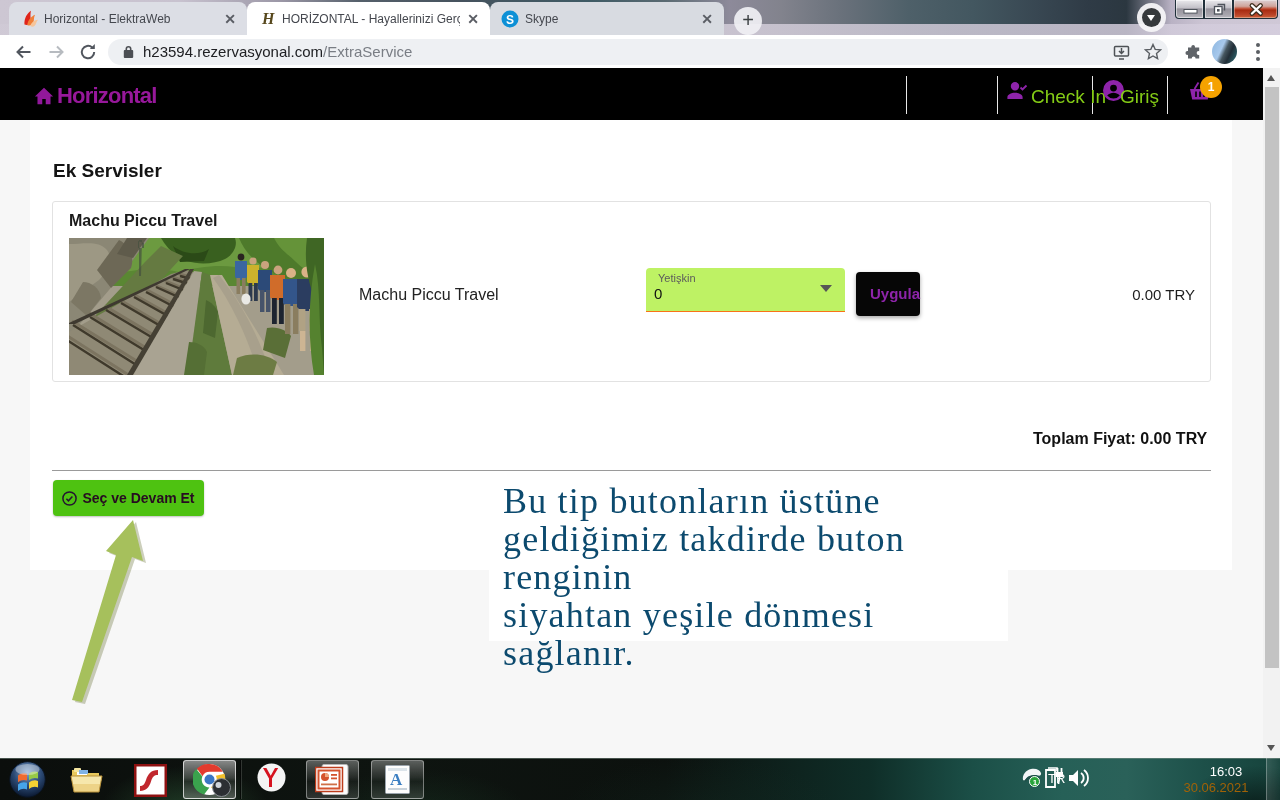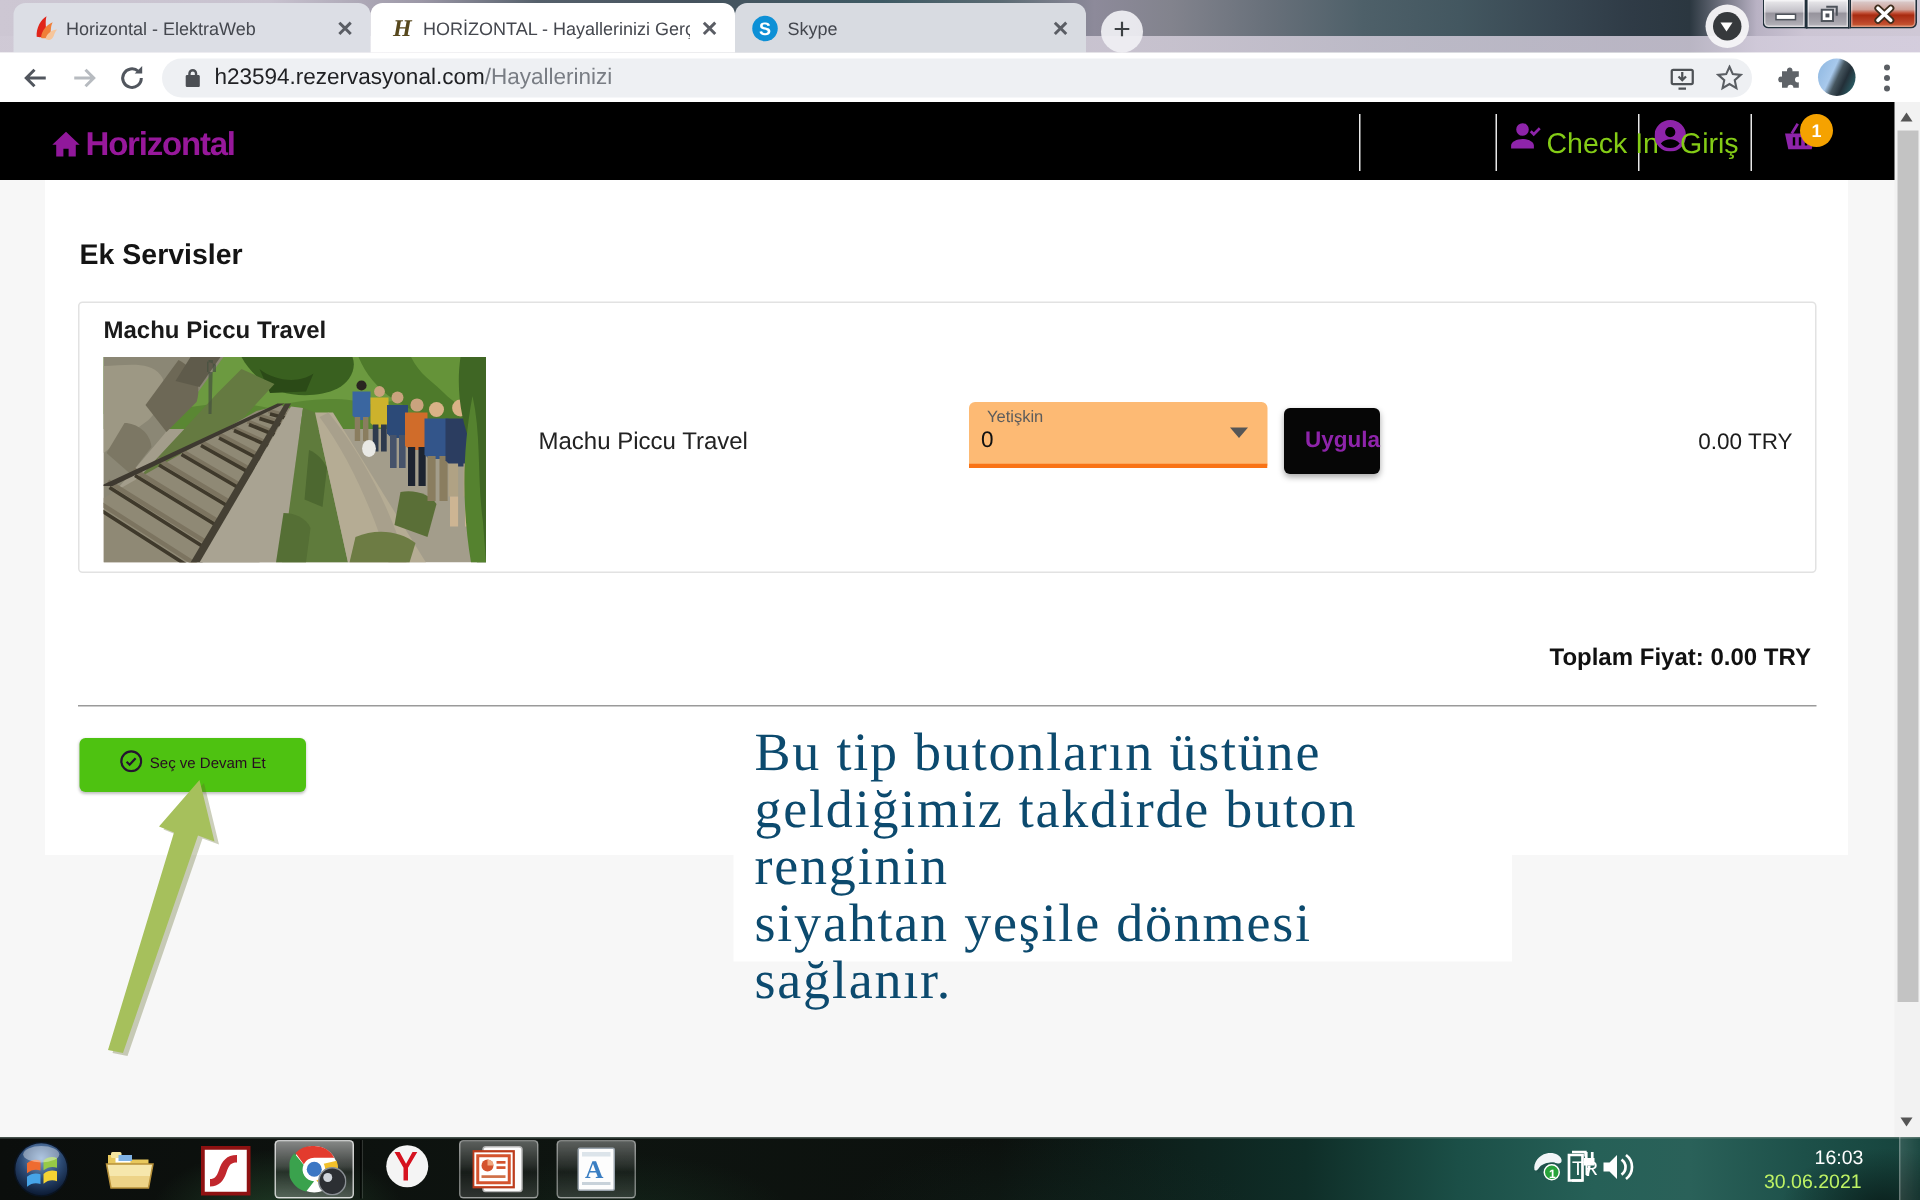--- a/index.html
+++ b/index.html
@@ -37,29 +37,29 @@
 #shead{left:0;top:68px;width:1263px;height:52px;background:#000;color:#91189b;z-index:1}
 #shead .vline{position:absolute;top:8px;height:38px;width:1px;background:#e8e8e8}
 #logo{position:absolute;left:34px;top:15px;font-size:22px;font-weight:bold;letter-spacing:-0.8px;color:#97189b}
 .nitem{position:absolute;top:18px;font-size:19px;color:#84cc16}
 #page{left:30px;top:120px;width:1202px;height:450px;background:#fff}
 #ekh{left:53px;top:160px;font-size:19px;font-weight:bold;color:#141414}
 #card{left:52px;top:201px;width:1159px;height:181px;border:1px solid #e2e2e2;border-radius:3px;background:#fff}
 #cardttl{position:absolute;left:16px;top:10px;font-size:16px;font-weight:bold;color:#1a1a1a}
 #photo{position:absolute;left:16px;top:36px;width:255px;height:137px}
 #iname{position:absolute;left:306px;top:84px;font-size:16px;color:#222}
-#sel{position:absolute;left:593px;top:66px;width:199px;height:44px;background:#fdba74;border-radius:4px 4px 0 0;border-bottom:3px solid #f97316}
+#sel{position:absolute;left:593px;top:66px;width:199px;height:44px;background:#bef264;border-radius:4px 4px 0 0;border-bottom:1px solid #f97316}
 #sel .lbl{position:absolute;left:12px;top:4px;font-size:11px;color:#5c5c5c}
 #sel .val{position:absolute;left:8px;top:17px;font-size:15px;color:#111}
 #sel .car{position:absolute;right:13px;top:17px;width:0;height:0;border:6px solid transparent;border-top:7px solid #565656;border-bottom:0}
 #uyg{position:absolute;left:803px;top:70px;width:64px;height:44px;background:#060606;border-radius:4px;box-shadow:0 2px 4px rgba(0,0,0,.35);color:#8e24aa;font-weight:bold;font-size:15px;text-align:right;line-height:44px}
 #price{position:absolute;right:15px;top:84px;font-size:15px;color:#1d1d1d}
 #toplam{left:1033px;top:430px;font-size:16px;font-weight:bold;color:#111}
 #hr1{left:52px;top:470px;width:1159px;height:1px;background:#9a9a9a}
-.bigbtn{top:492px;height:36px;border-radius:4px;font-size:10px;font-weight:normal;color:#270b21;line-height:36px;box-shadow:0 1px 2px rgba(0,0,0,.25)}
+.bigbtn{top:480px;height:36px;border-radius:4px;font-size:14px;font-weight:bold;color:#270b21;line-height:36px;box-shadow:0 1px 2px rgba(0,0,0,.25)}
 #bgreen{left:53px;width:151px;background:#4ec211}
 #bred{left:214px;width:179px;background:#f30511}
 .bigbtn svg{vertical-align:-3px;margin-right:5px}
 #annot{left:489px;top:473px;width:519px;height:168px;background:#fff}
 #annot .t{position:absolute;left:14px;top:9px;font-family:"Liberation Serif",serif;font-size:36px;line-height:38px;letter-spacing:1.2px;color:#0c4a6e}
 
 #sbar{left:1263px;top:68px;width:17px;height:690px;background:#f2f2f2}
 #sbar .thumb{position:absolute;left:1.5px;top:19px;width:14px;height:581px;background:#c3c3c3}
 #sbar .ar{position:absolute;left:4px;width:0;height:0;border:4.5px solid transparent}
 
@@ -126,21 +126,21 @@
         </g>
       </svg>
   <svg class="abs" style="left:78px;top:7px" width="20" height="20" viewBox="0 0 20 20">
         <path d="M16.2 10a6.2 6.2 0 1 1-2-4.5" fill="none" stroke="#51565e" stroke-width="2"></path>
         <path d="M16.8 2v5h-5z" fill="#51565e"></path>
       </svg>
   <div id="omni" class="abs">
     <svg class="abs" style="left:14px;top:6px" width="13" height="14" viewBox="0 0 13 14">
           <path d="M3.5 5V4a3 3 0 0 1 6 0v1h.8c.5 0 .9.4.9.9v6.2c0 .5-.4.9-.9.9H2.7a.9.9 0 0 1-.9-.9V5.9c0-.5.4-.9.9-.9zm1.6 0h2.8V4a1.4 1.4 0 0 0-2.8 0z" fill="#4c4f54"></path>
         </svg>
-    <span class="abs" style="left:35px">h23594.rezervasyonal.com<span class="path">/Hayallerinizi</span></span>
+    <span class="abs" style="left:35px">h23594.rezervasyonal.com<span class="path">/ExtraService</span></span>
     <svg class="abs" style="left:1005px;top:5px" width="17" height="17" viewBox="0 0 17 17">
           <g fill="none" stroke="#4e5256" stroke-width="1.5">
             <rect x="1.5" y="2.5" width="14" height="9.5" rx="1"></rect>
             <path d="M6 15h5"></path>
           </g>
           <path d="M8.5 4v5M6 7l2.5 2.5L11 7" stroke="#4e5256" stroke-width="1.5" fill="none"></path>
         </svg>
     <svg class="abs" style="left:1036px;top:4px" width="18" height="18" viewBox="0 0 18 18">
           <path d="M9 1.5l2.2 4.9 5.3.5-4 3.6 1.1 5.2L9 13l-4.6 2.7 1.1-5.2-4-3.6 5.3-.5z" fill="none" stroke="#5a5e63" stroke-width="1.4"></path>
         </svg>
@@ -375,17 +375,17 @@
     <path d="M4 2h9v3M4 21h7" stroke="#fff" stroke-width="1.6" fill="none"></path>
     <path d="M13.5 2v4M17.5 2v4" stroke="#fff" stroke-width="1.8"></path>
     <path d="M12 6h7v5h-7z" fill="#fff"></path>
     <path d="M15.5 11c0 3-1 4-1 7" stroke="#fff" stroke-width="1.8" fill="none"></path>
   </svg>
   <svg class="abs" style="left:1068px;top:10px" width="22" height="20" viewBox="0 0 22 20">
     <path d="M1 7h4l5-5v16l-5-5H1z" fill="#fff"></path>
     <path d="M13 5a6 6 0 0 1 0 10M16 2a10 10 0 0 1 0 16" stroke="#fff" stroke-width="1.8" fill="none"></path>
   </svg>
   <div class="abs" style="left:1196px;top:6px;width:60px;height:14px;font-size:13px;color:#fff;text-align:center">16:03</div>
-  <div class="abs" style="left:1176px;top:22px;width:80px;height:14px;font-size:13px;color:#bef264;text-align:left">30.06.2021</div>
+  <div class="abs" style="left:1176px;top:22px;width:80px;height:14px;font-size:13px;color:#a16207;text-align:center">30.06.2021</div>
   <div class="abs" style="left:1266px;top:0;width:14px;height:42px;background:linear-gradient(90deg,rgba(255,255,255,.12),rgba(255,255,255,.03));border-left:1px solid rgba(255,255,255,.35)"></div>
 </div>
 
 </div>
 
 </body></html>

